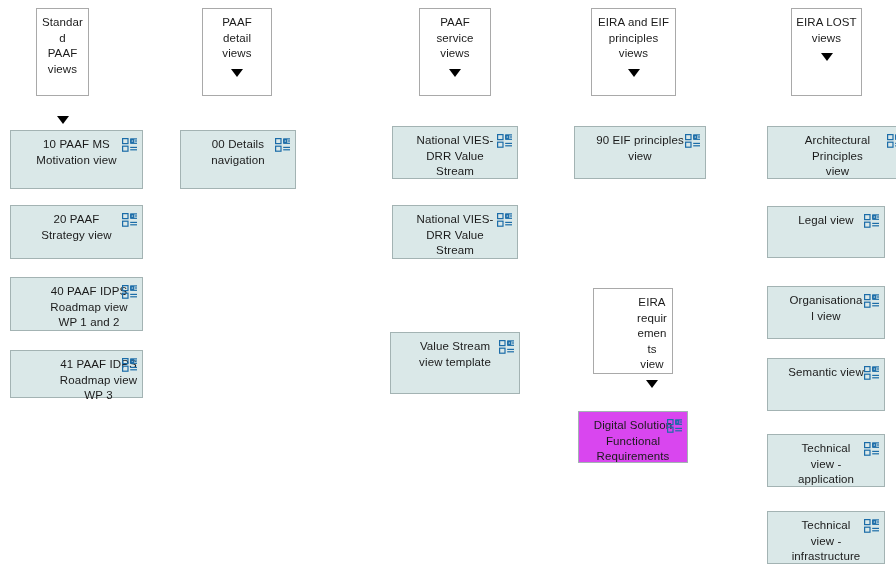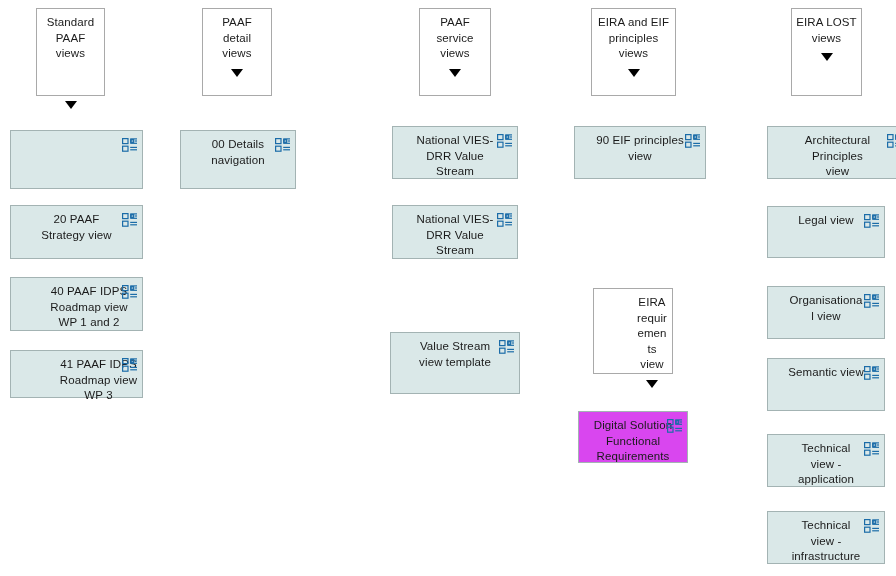--- a/index.html
+++ b/index.html
@@ -80,27 +80,29 @@
     height: 14px;
     line-height: 0;
   }
   .view-icon svg { display: block; }
 </style>
 </head>
 <body>
 
 <div id="canvas" style="background: rgb(255, 255, 255);">
 
-  <div class="node group" style="left: 36px; top: 8px; width: 69px; height: 88px; background: rgb(255, 255, 255); border-color: rgb(169, 169, 169); gap: 32px;">
+  <div class="node group" style="left: 36px; top: 8px; width: 53px; height: 88px; background: rgb(255, 255, 255); border-color: rgb(169, 169, 169); gap: 32px;">
     <div class="node-label" style="color: rgb(26, 26, 26);">Standard
 PAAF views</div>
     <div class="caret"></div>
   </div>
 
   <div class="node view" style="left: 10px; top: 130px; width: 133px; height: 59px; background: rgb(218, 232, 232); border-color: rgb(163, 179, 179);">
+    <div class="node-label" style="color: rgb(26, 26, 26);">10 PAAF MS
+Motivation view</div>
     <span class="view-icon">
         <svg width="15" height="14" viewBox="0 0 15 14" xmlns="http://www.w3.org/2000/svg">
           <rect x="0.6" y="0.6" width="5.4" height="5.0" fill="none" stroke="#1b6ca8" stroke-width="1.2"></rect>
           <rect x="0.6" y="8.2" width="5.4" height="5.0" fill="none" stroke="#1b6ca8" stroke-width="1.2"></rect>
           <rect x="8.6" y="1.6" width="3.0" height="2.8" fill="none" stroke="#1b6ca8" stroke-width="1.1"></rect>
           <rect x="8.9" y="2.2" width="1.6" height="1.5" fill="#1b6ca8"></rect>
           <line x1="8.2" y1="0.9" x2="15" y2="0.9" stroke="#1b6ca8" stroke-width="1.2"></line>
           <line x1="12.6" y1="3.0" x2="15" y2="3.0" stroke="#1b6ca8" stroke-width="1.2"></line>
           <line x1="8.2" y1="5.3" x2="15" y2="5.3" stroke="#1b6ca8" stroke-width="1.2"></line>
           <line x1="8.2" y1="9.4" x2="15" y2="9.4" stroke="#1b6ca8" stroke-width="1.2"></line>

